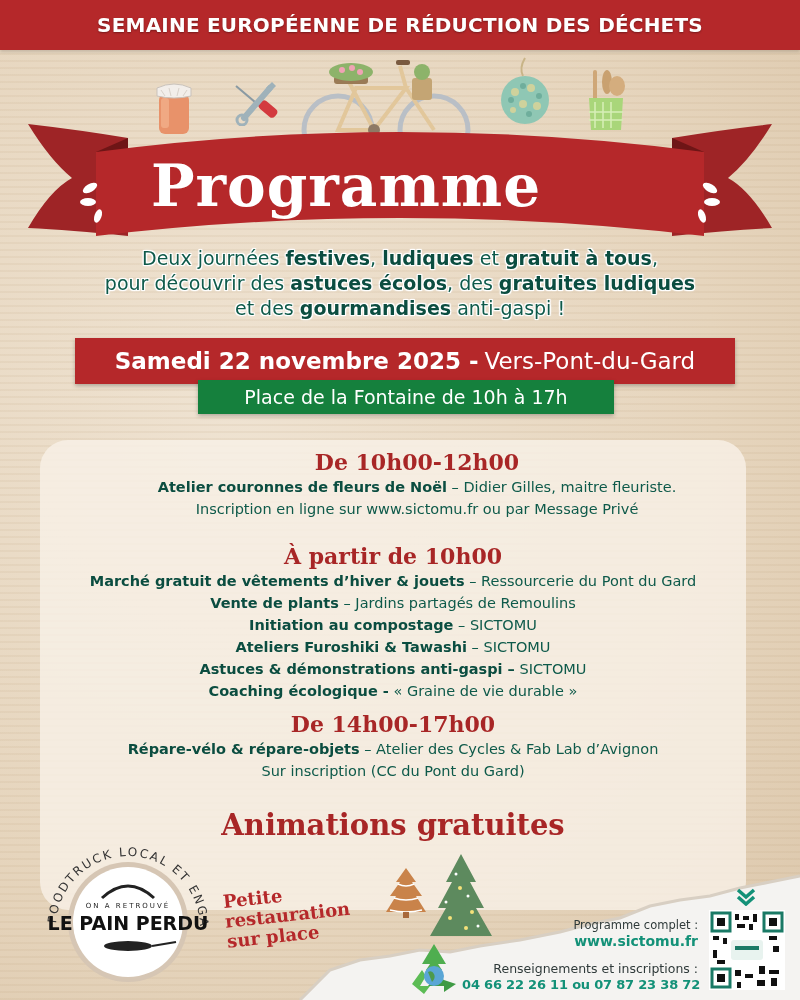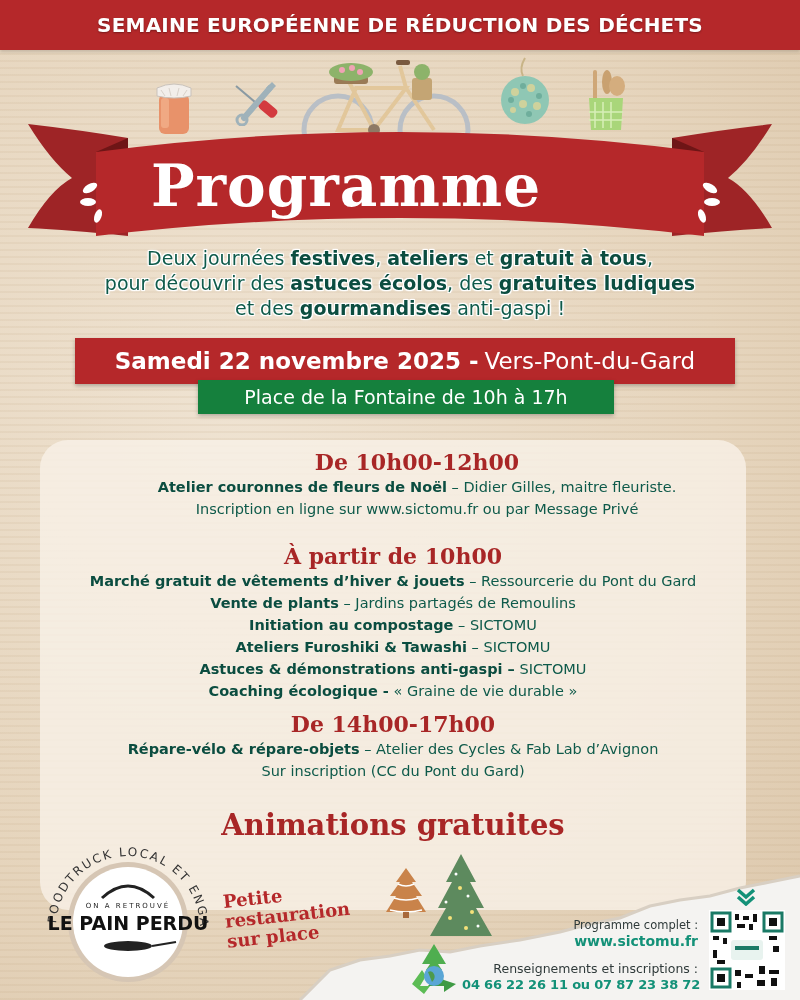--- a/index.html
+++ b/index.html
@@ -189,21 +189,21 @@
     <ellipse cx="98" cy="96" rx="3.5" ry="7" transform="rotate(20 98 96)"></ellipse>
     <ellipse cx="710" cy="68" rx="8" ry="4" transform="rotate(30 710 68)"></ellipse>
     <ellipse cx="712" cy="82" rx="8" ry="4"></ellipse>
     <ellipse cx="702" cy="96" rx="3.5" ry="7" transform="rotate(-20 702 96)"></ellipse>
   </g>
 </svg>
 <div class="ribbon-title">Programme</div>
 
 <div class="intro">
   <div>
-    <span>Deux journées </span><b>festives</b><span>, </span><b>ateliers</b><span> et </span><b>gratuit à tous</b><span>,</span>
+    <span>Deux journées </span><b>festives</b><span>, </span><b>ludiques</b><span> et </span><b>gratuit à tous</b><span>,</span>
   </div>
   <div>
     <span>pour découvrir des </span><b>astuces écolos</b><span>, des </span><b>gratuites ludiques</b>
   </div>
   <div>
     <span>et des </span><b>gourmandises</b><span> anti-gaspi !</span>
   </div>
 </div>
 
 <div class="date-box">

